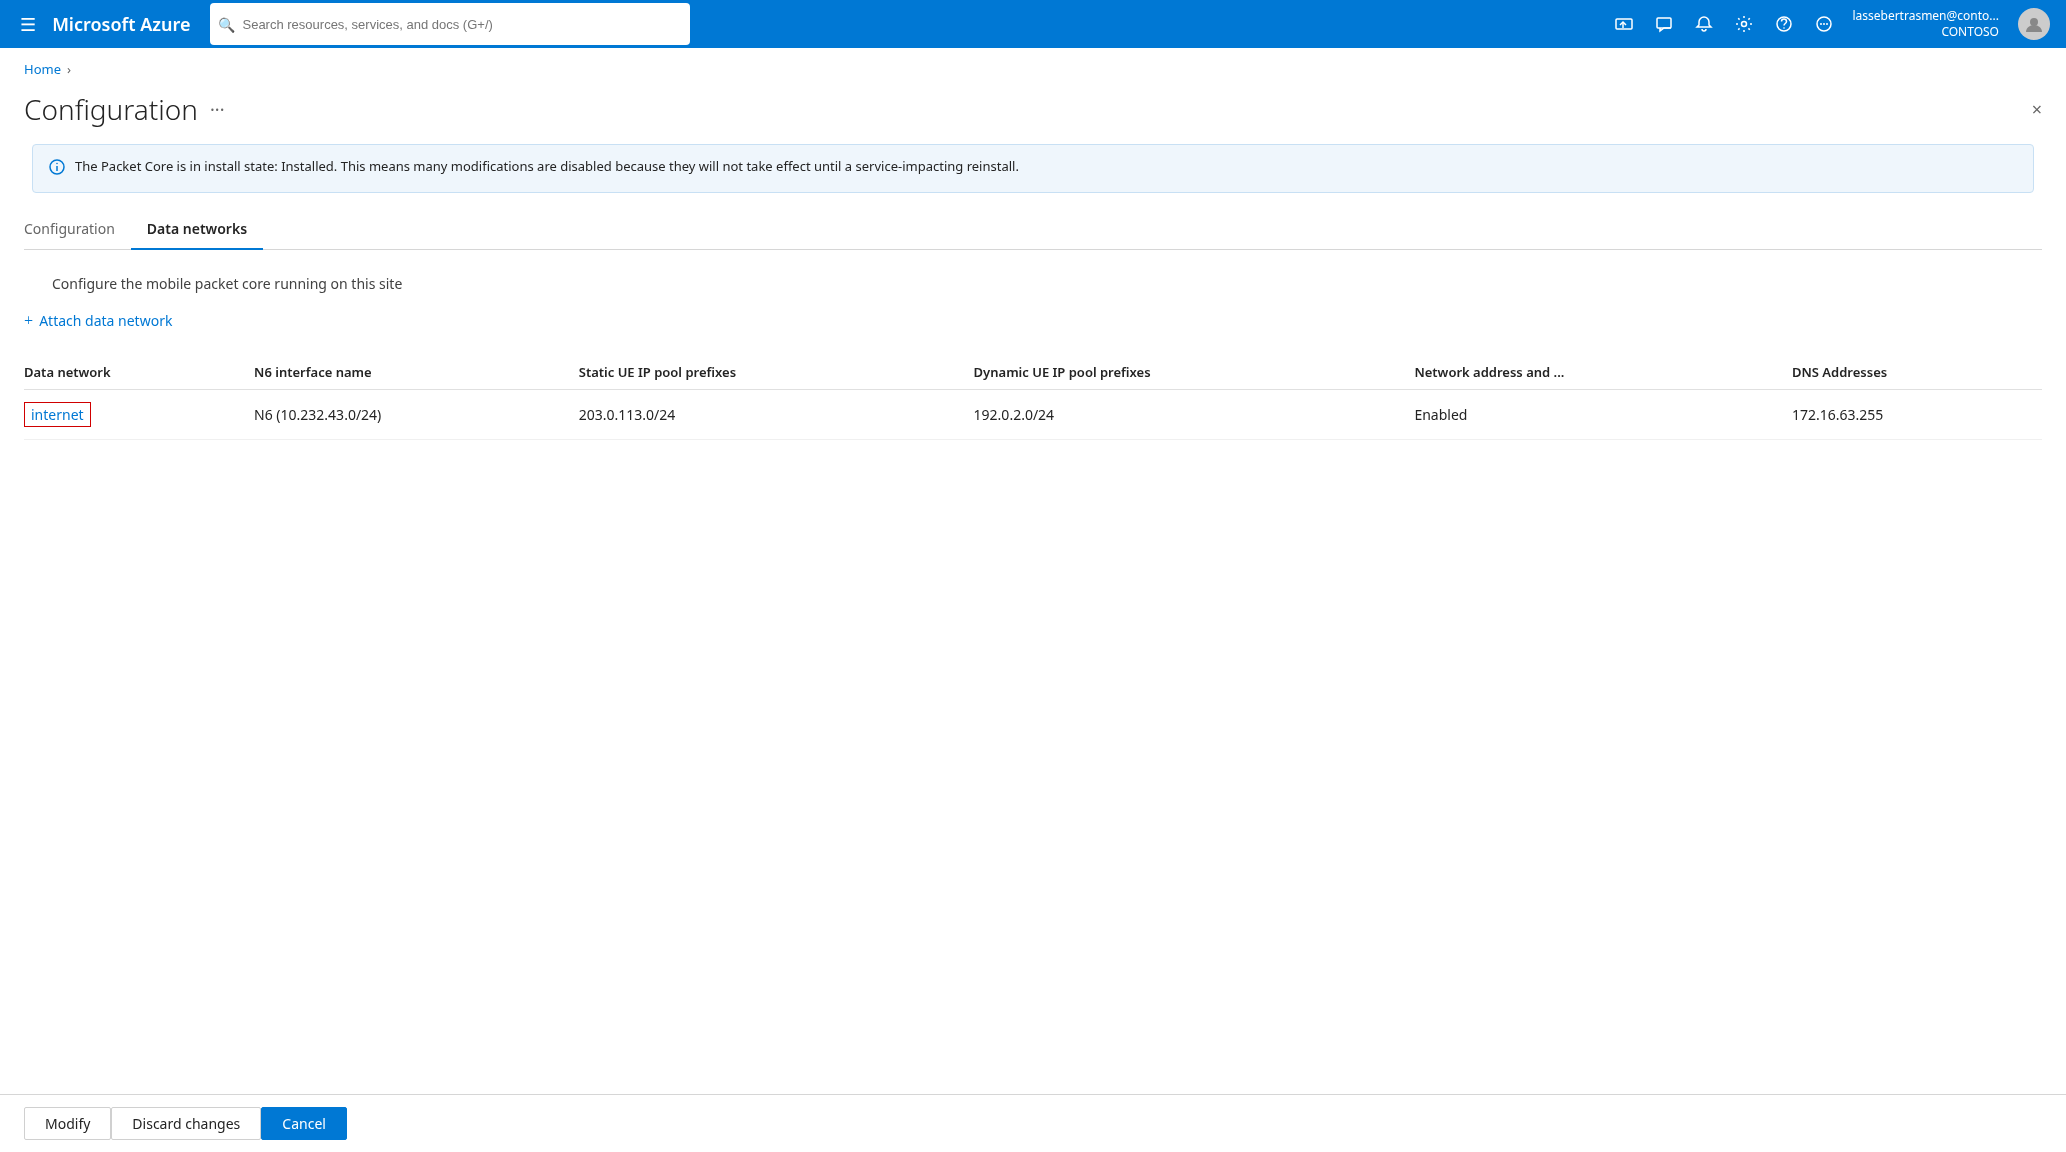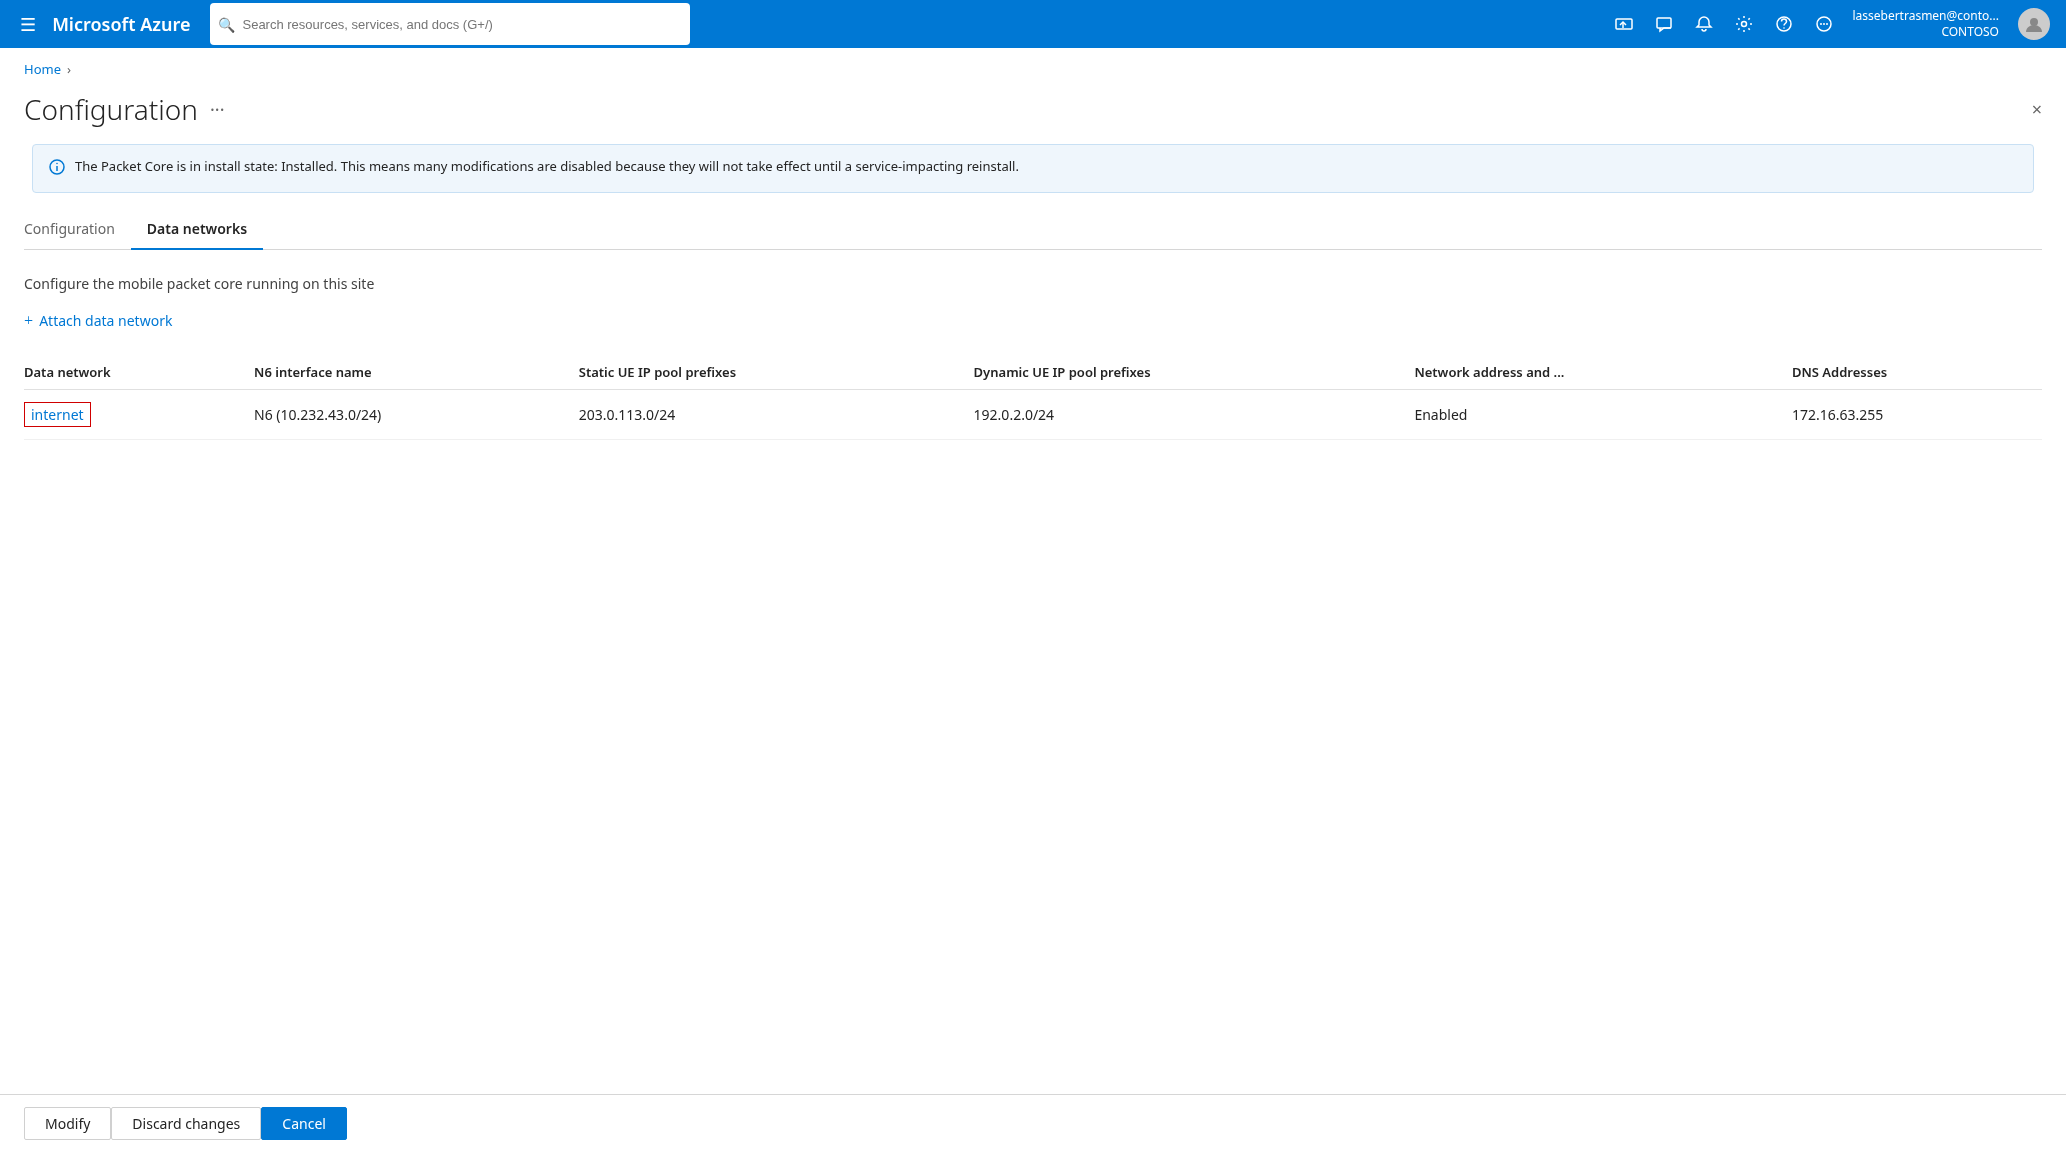--- a/index.html
+++ b/index.html
@@ -131,21 +131,21 @@
     .tab:first-child { padding-left: 0; }
     .tab.active {
       color: #242424;
       font-weight: 600;
       border-bottom: 2px solid #0078d4;
     }
 
     
     .section { padding: 24px 24px 0; }
     .section-title { font-size: 16px; font-weight: 600; margin-bottom: 12px; }
-    .section-desc { font-size: 14px; color: #424242; margin-bottom: 16px; }
+    .section-desc { font-size: 14px; color: #424242; margin-bottom: 16px; margin-left: 28px; }
 
     
     .attach-link {
       display: inline-flex; align-items: center; gap: 6px;
       color: #0078d4; font-size: 14px; cursor: pointer;
       margin-bottom: 24px;
     }
     .attach-plus { font-size: 16px; font-weight: 300; }
 
     

